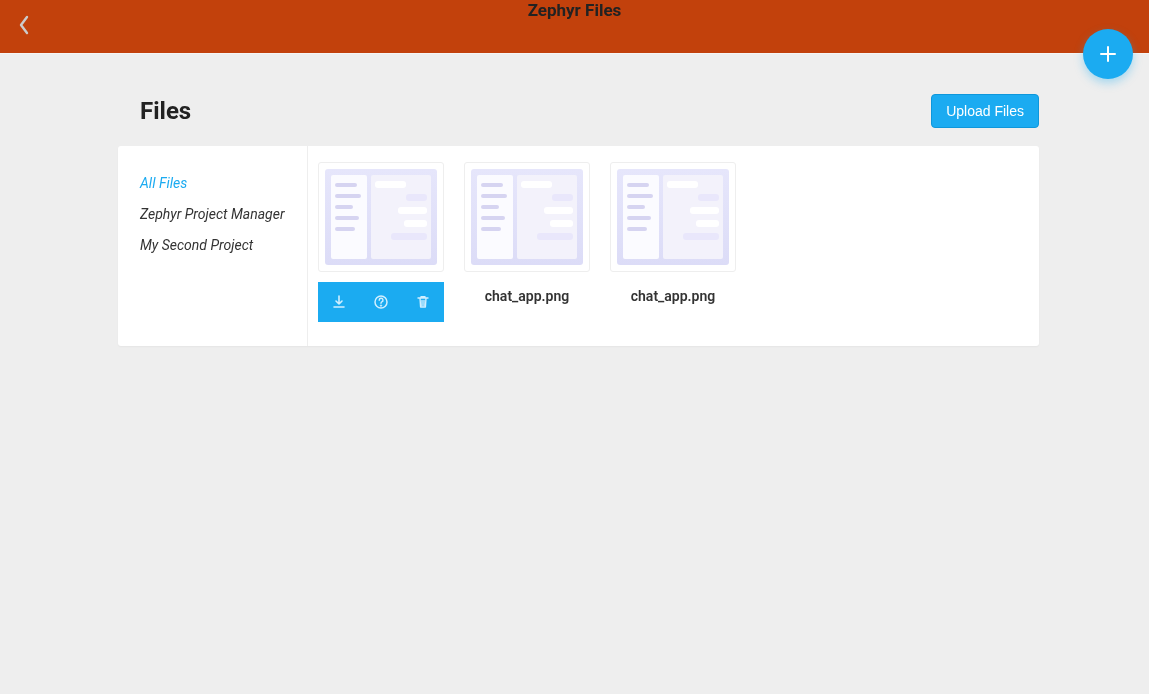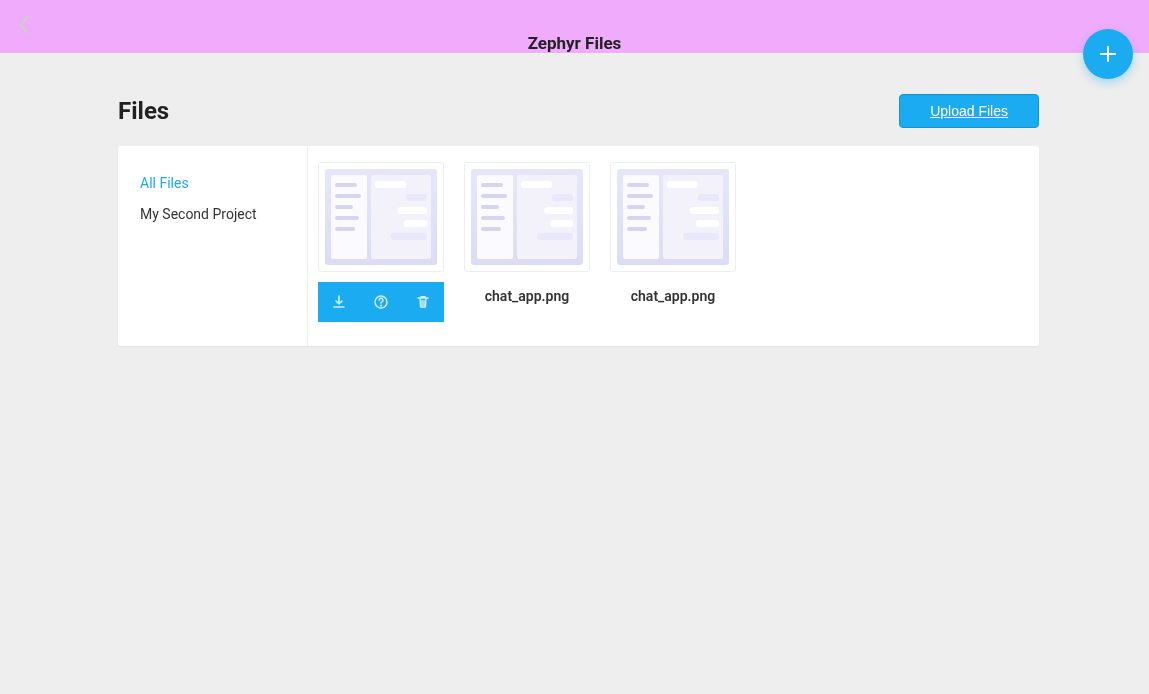--- a/index.html
+++ b/index.html
@@ -9,24 +9,24 @@
     }
     body {
       font-family: -apple-system, BlinkMacSystemFont, "Segoe UI", Roboto, Helvetica, Arial, sans-serif;
       background: #eeeeee;
       width: 1149px;
       height: 694px;
       overflow: hidden;
       position: relative;
     }
     .topbar {
-      background: #f0abfc;
+      background: #c2410c;
       height: 54px;
       display: flex;
-      align-items: flex-end;
+      align-items: flex-start;
       position: relative;
       border-bottom: 1px solid #f5f5f5;
     }
     .back-arrow {
       position: absolute;
       left: 18px;
       top: 50%;
       transform: translateY(-50%);
       color: #cccccc;
       cursor: pointer;
@@ -59,50 +59,51 @@
     .header-row {
       display: flex;
       justify-content: space-between;
       align-items: center;
       margin-bottom: 18px;
     }
     .page-title {
       font-size: 24px;
       font-weight: 700;
       color: #222;
+      margin-left: 22px;
     }
     .upload-btn {
       background: #1babf1;
       color: #fff;
       border: 1px solid #0e97db;
       border-radius: 4px;
-      padding: 8px 30px;
+      padding: 8px 14px;
       font-size: 14px;
       cursor: pointer;
-      text-decoration: underline;
     }
     .panel {
       background: #fff;
       border-radius: 3px;
       display: flex;
       min-height: 198px;
       box-shadow: 0 1px 2px rgba(0,0,0,0.04);
     }
     .sidebar {
       width: 190px;
       border-right: 1px solid #eeeeee;
       padding: 24px 18px 24px 22px;
     }
     .sidebar-item {
       font-size: 14px;
       color: #333;
       padding: 4px 0;
       margin-bottom: 4px;
       line-height: 1.35;
       cursor: pointer;
+      font-style: italic;
     }
     .sidebar-item.active {
       color: #1babf1;
     }
     .files-area {
       flex: 1;
       padding: 16px 16px 24px 10px;
       display: flex;
       gap: 20px;
       align-items: flex-start;
@@ -236,20 +237,21 @@
 
 <div class="content-wrap">
   <div class="header-row">
     <div class="page-title">Files</div>
     <button class="upload-btn">Upload Files</button>
   </div>
 
   <div class="panel">
     <div class="sidebar">
       <div class="sidebar-item active">All Files</div>
+      <div class="sidebar-item">Zephyr Project Manager</div>
       <div class="sidebar-item">My Second Project</div>
     </div>
 
     <div class="files-area">
 
       <div class="file-card">
         <div class="thumb">
           <div class="thumb-inner">
             <div class="thumb-lines">
                 <span></span>

